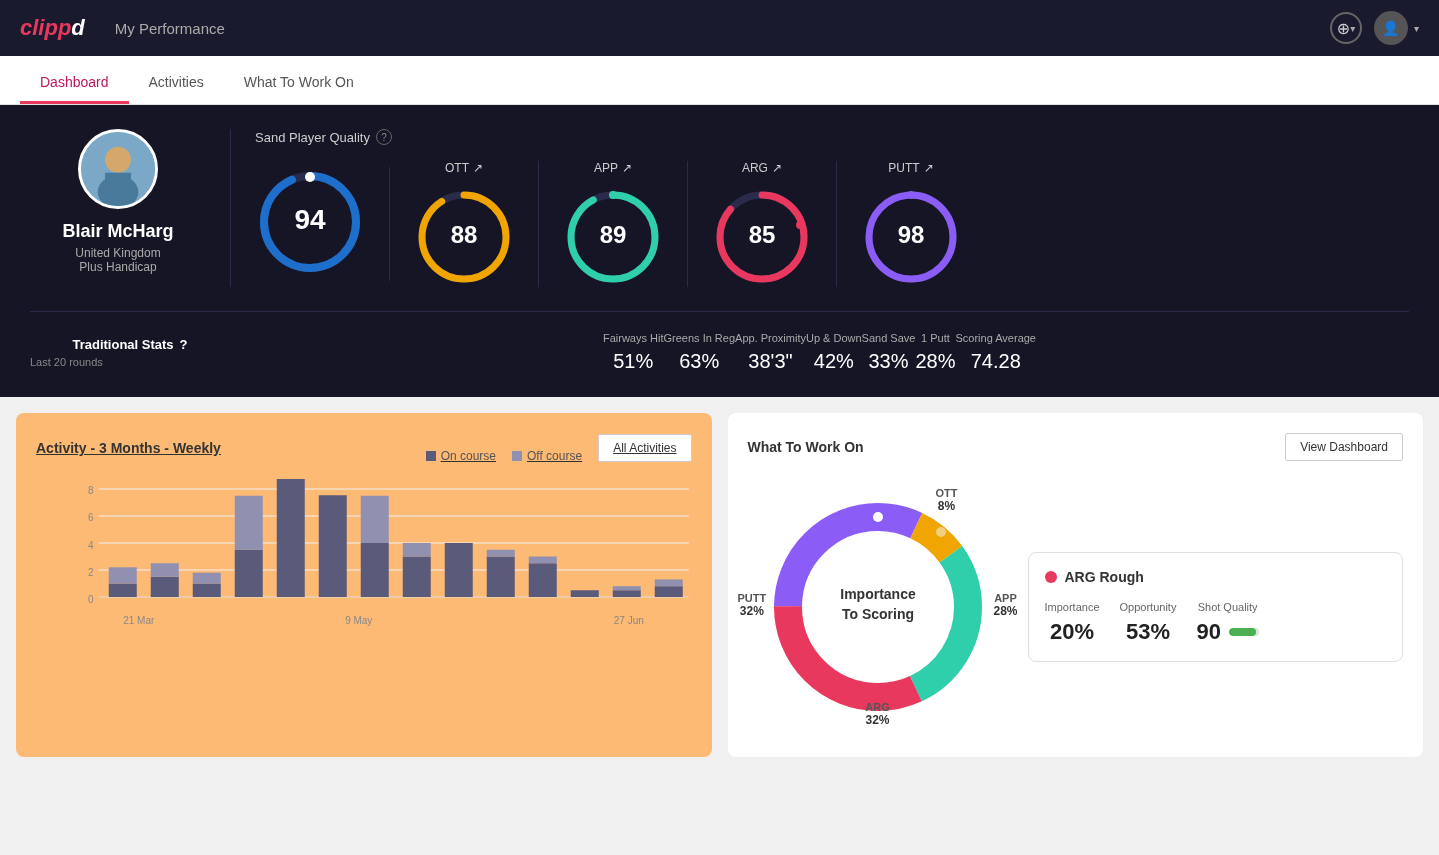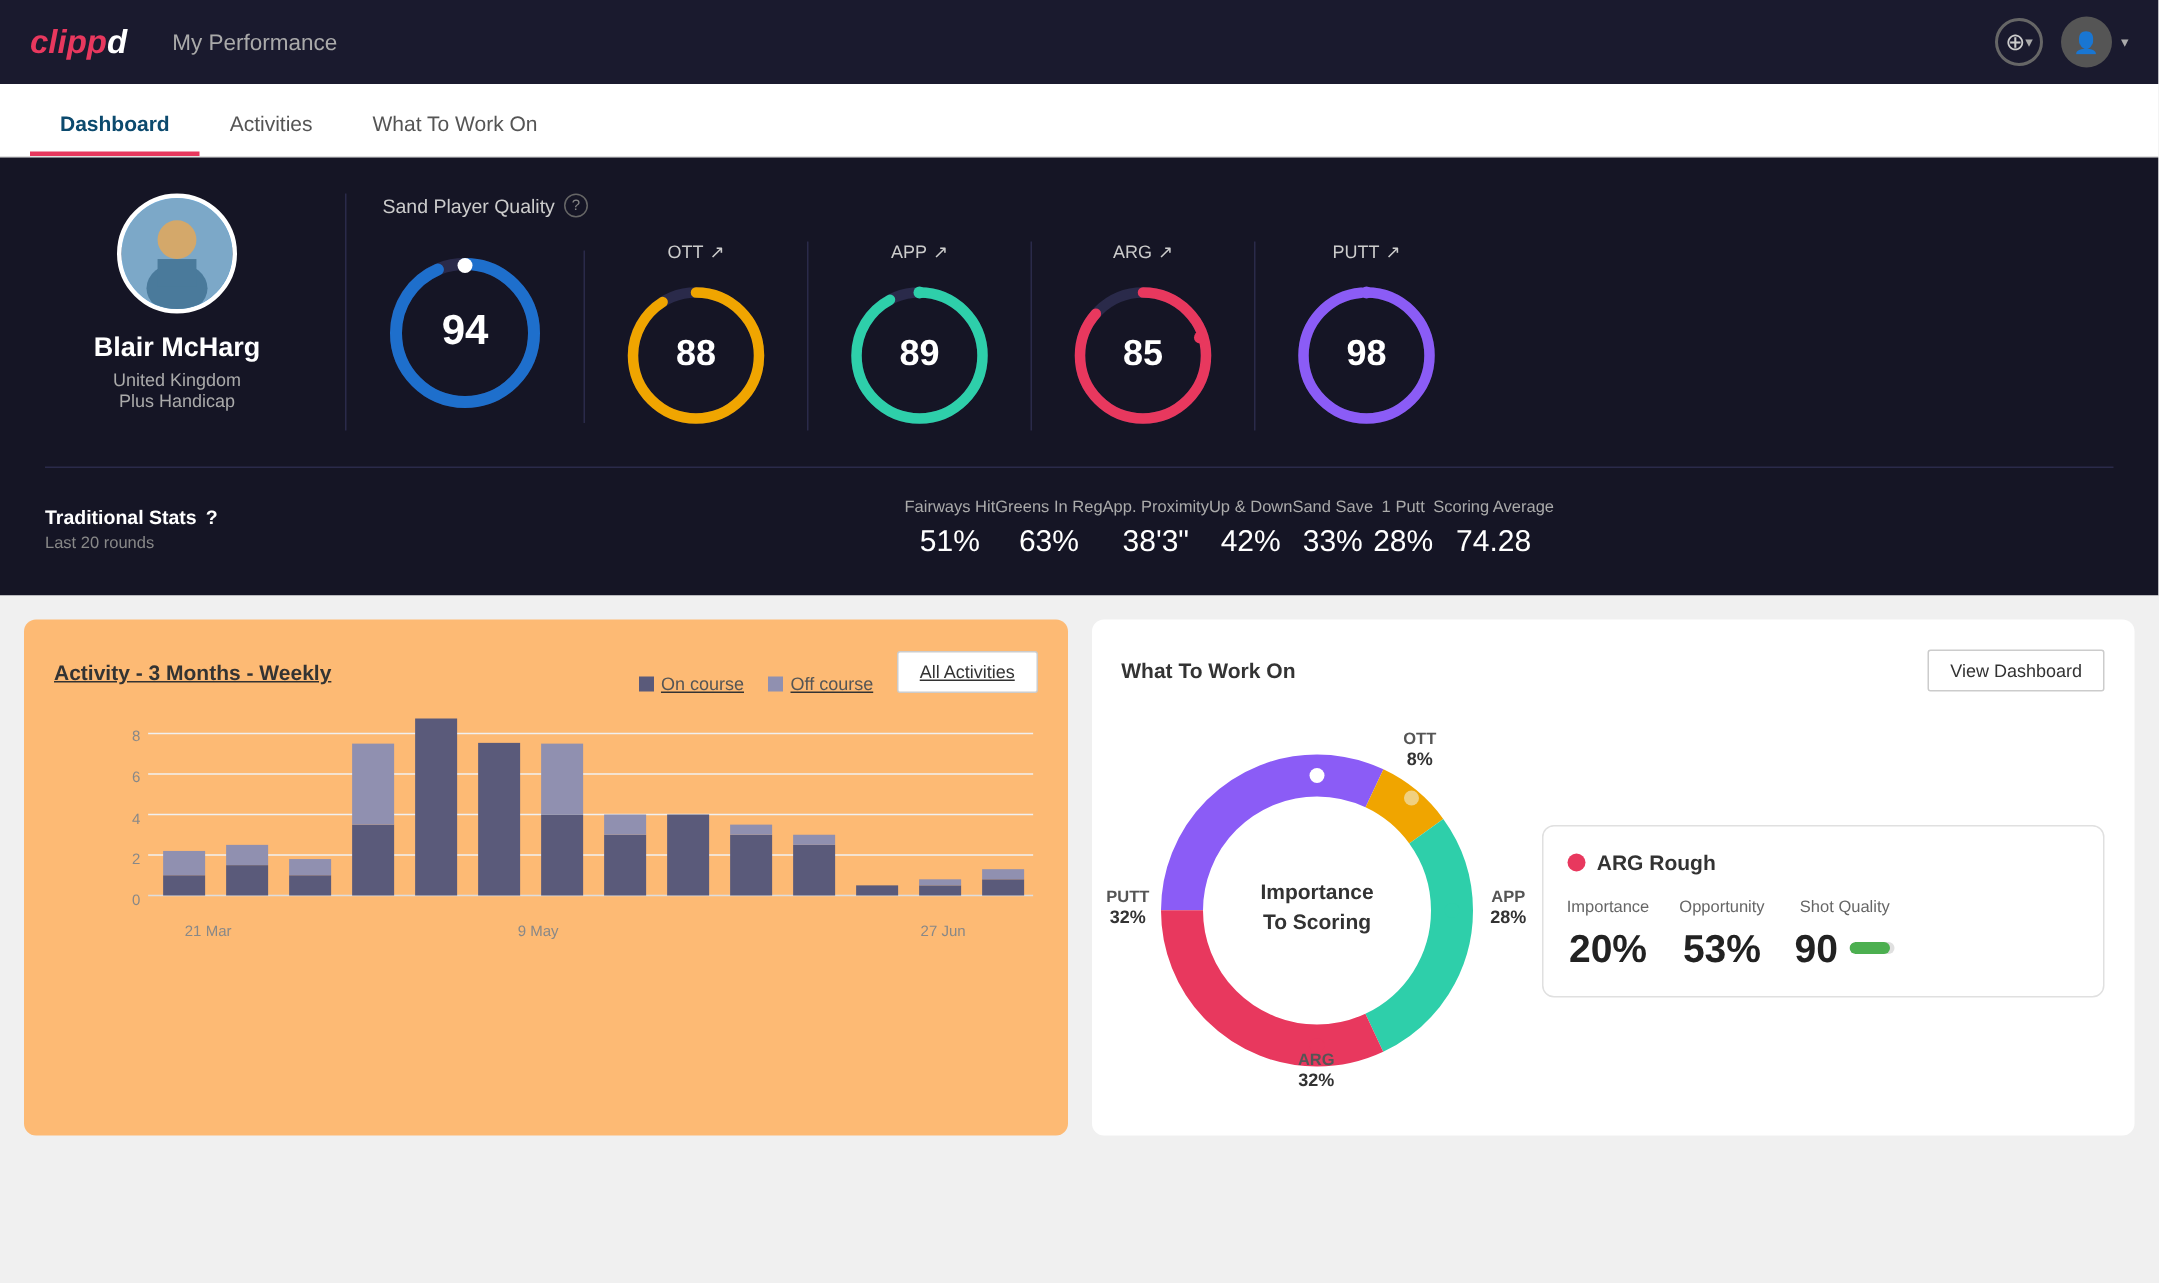--- a/index.html
+++ b/index.html
@@ -32,22 +32,22 @@
       color: #333;
     }
     .nav-tab {
       padding: 18px 20px 14px;
       font-size: 14px;
       cursor: pointer;
       position: relative;
       color: #555;
     }
     .nav-tab.active {
-      color: #0c4a6e;
-      font-weight: 700;
+      color: #be185d;
+      font-weight: 400;
     }
     .nav-tab.active::after {
       content: '';
       position: absolute;
       bottom: 0; left: 0; right: 0;
       height: 3px;
       background: #e8385e;
     }
 
     
@@ -105,21 +105,21 @@
     
     .trad-stats {
       border-top: 1px solid #2a2a4a;
       margin-top: 24px;
       padding-top: 20px;
       display: flex;
       align-items: center;
       gap: 0;
     }
     .trad-label { width: 200px; }
-    .trad-label .title { font-size: 13px; font-weight: 600; color: #fff; display: flex; align-items: center; gap: 6px; }
+    .trad-label .title { font-size: 13px; font-weight: 600; color: #fff; display: flex; align-items: center; gap: 6px; justify-content: center; }
     .trad-label .subtitle { font-size: 11px; color: #888; margin-top: 4px; }
     .stat-items { display: flex; flex: 1; justify-content: center; }
     .stat-item { text-align: center; }
     .stat-name { font-size: 11px; color: #aaa; margin-bottom: 6px; }
     .stat-value { font-size: 20px; font-weight: 300; color: #fff; }
 
     
     .bottom-section {
       display: flex;
       gap: 16px;
@@ -209,21 +209,21 @@
     }
     .arground-dot { width: 12px; height: 12px; border-radius: 50%; background: #e8385e; }
     .arground-title { font-size: 14px; font-weight: 600; color: #333; }
 
     .arground-stats {
       display: flex;
       gap: 20px;
     }
     .arground-stat { text-align: center; }
     .arground-stat-label { font-size: 11px; color: #666; margin-bottom: 6px; }
-    .arground-stat-value { font-size: 26px; font-weight: 700; color: #222; }
+    .arground-stat-value { font-size: 22px; font-weight: 700; color: #222; }
     .score-bar-track {
       width: 30px; height: 8px;
       background: #e0e0e0;
       border-radius: 4px;
       overflow: hidden;
     }
     .score-bar-fill {
       height: 100%;
       background: #4CAF50;
       border-radius: 4px;

